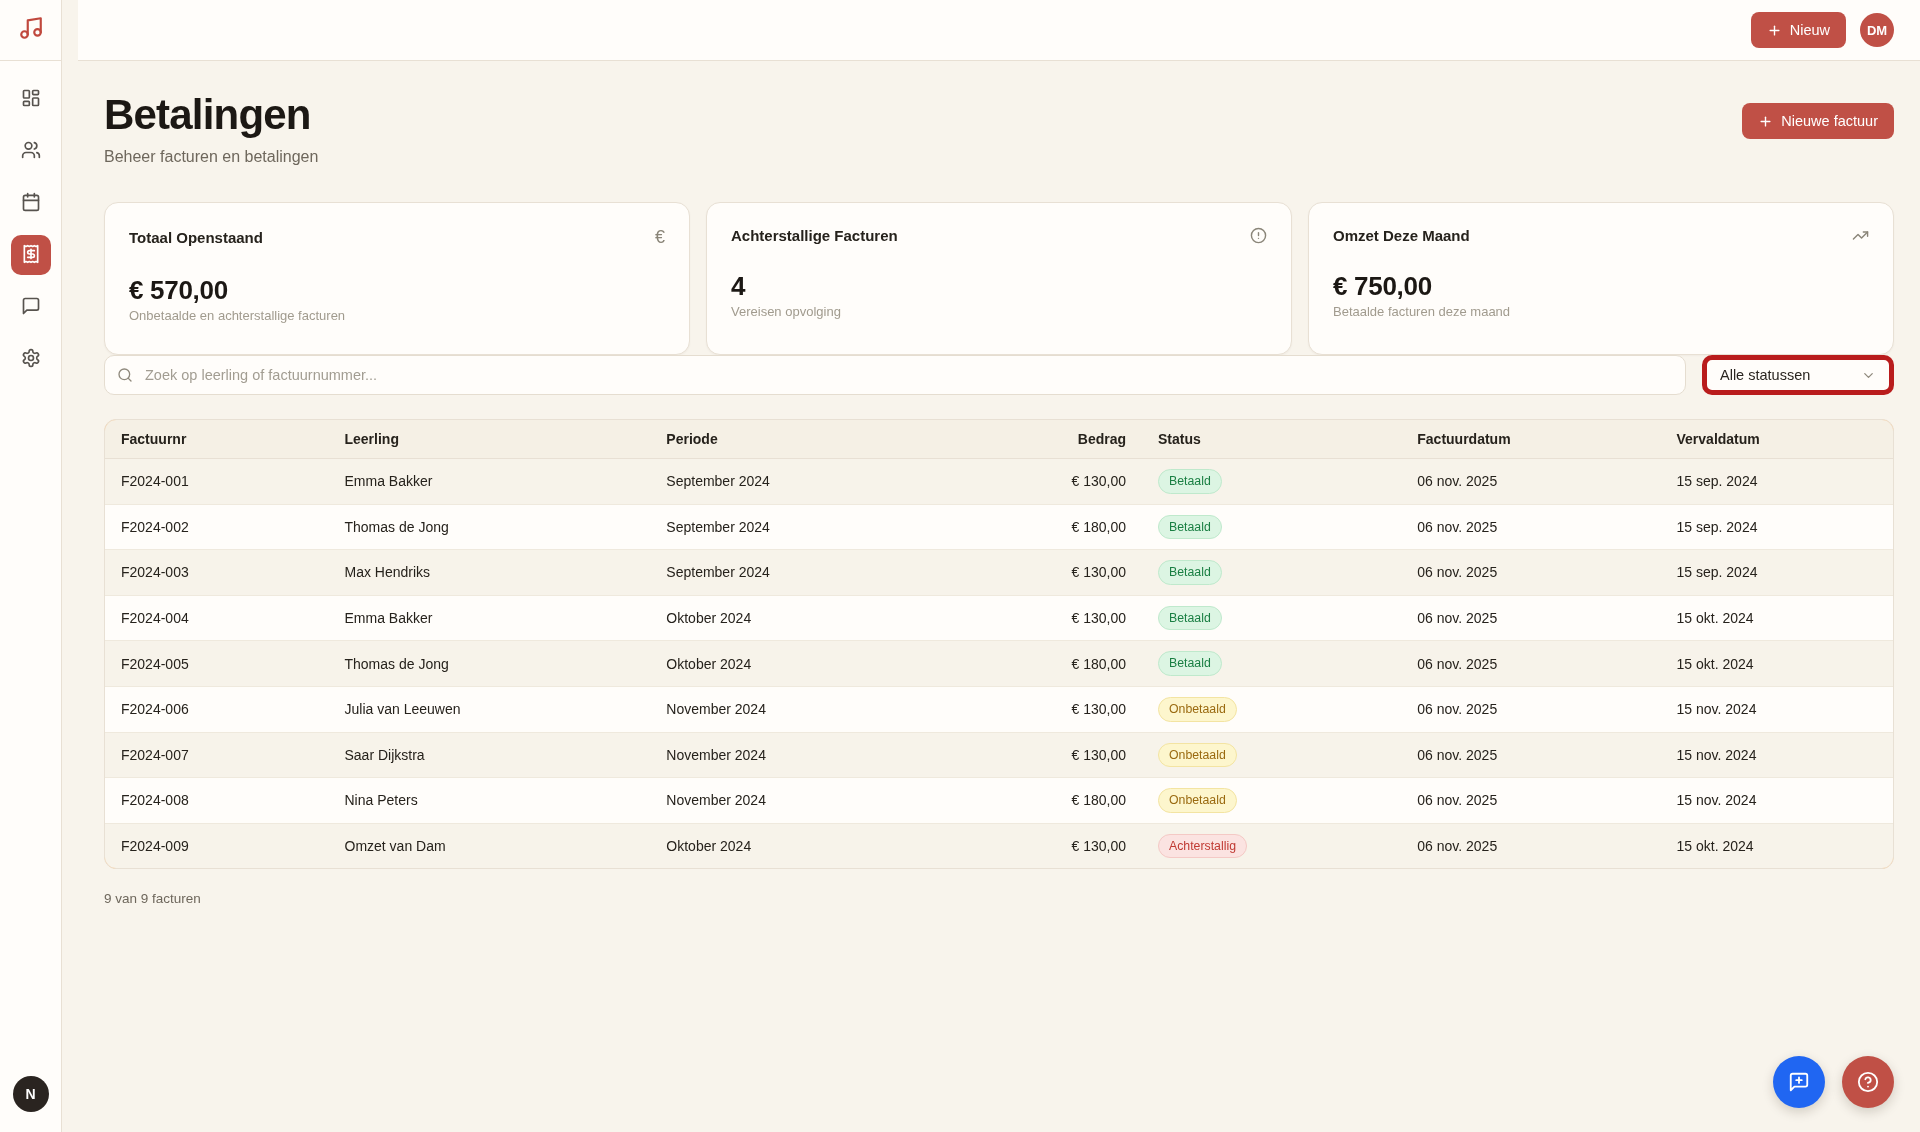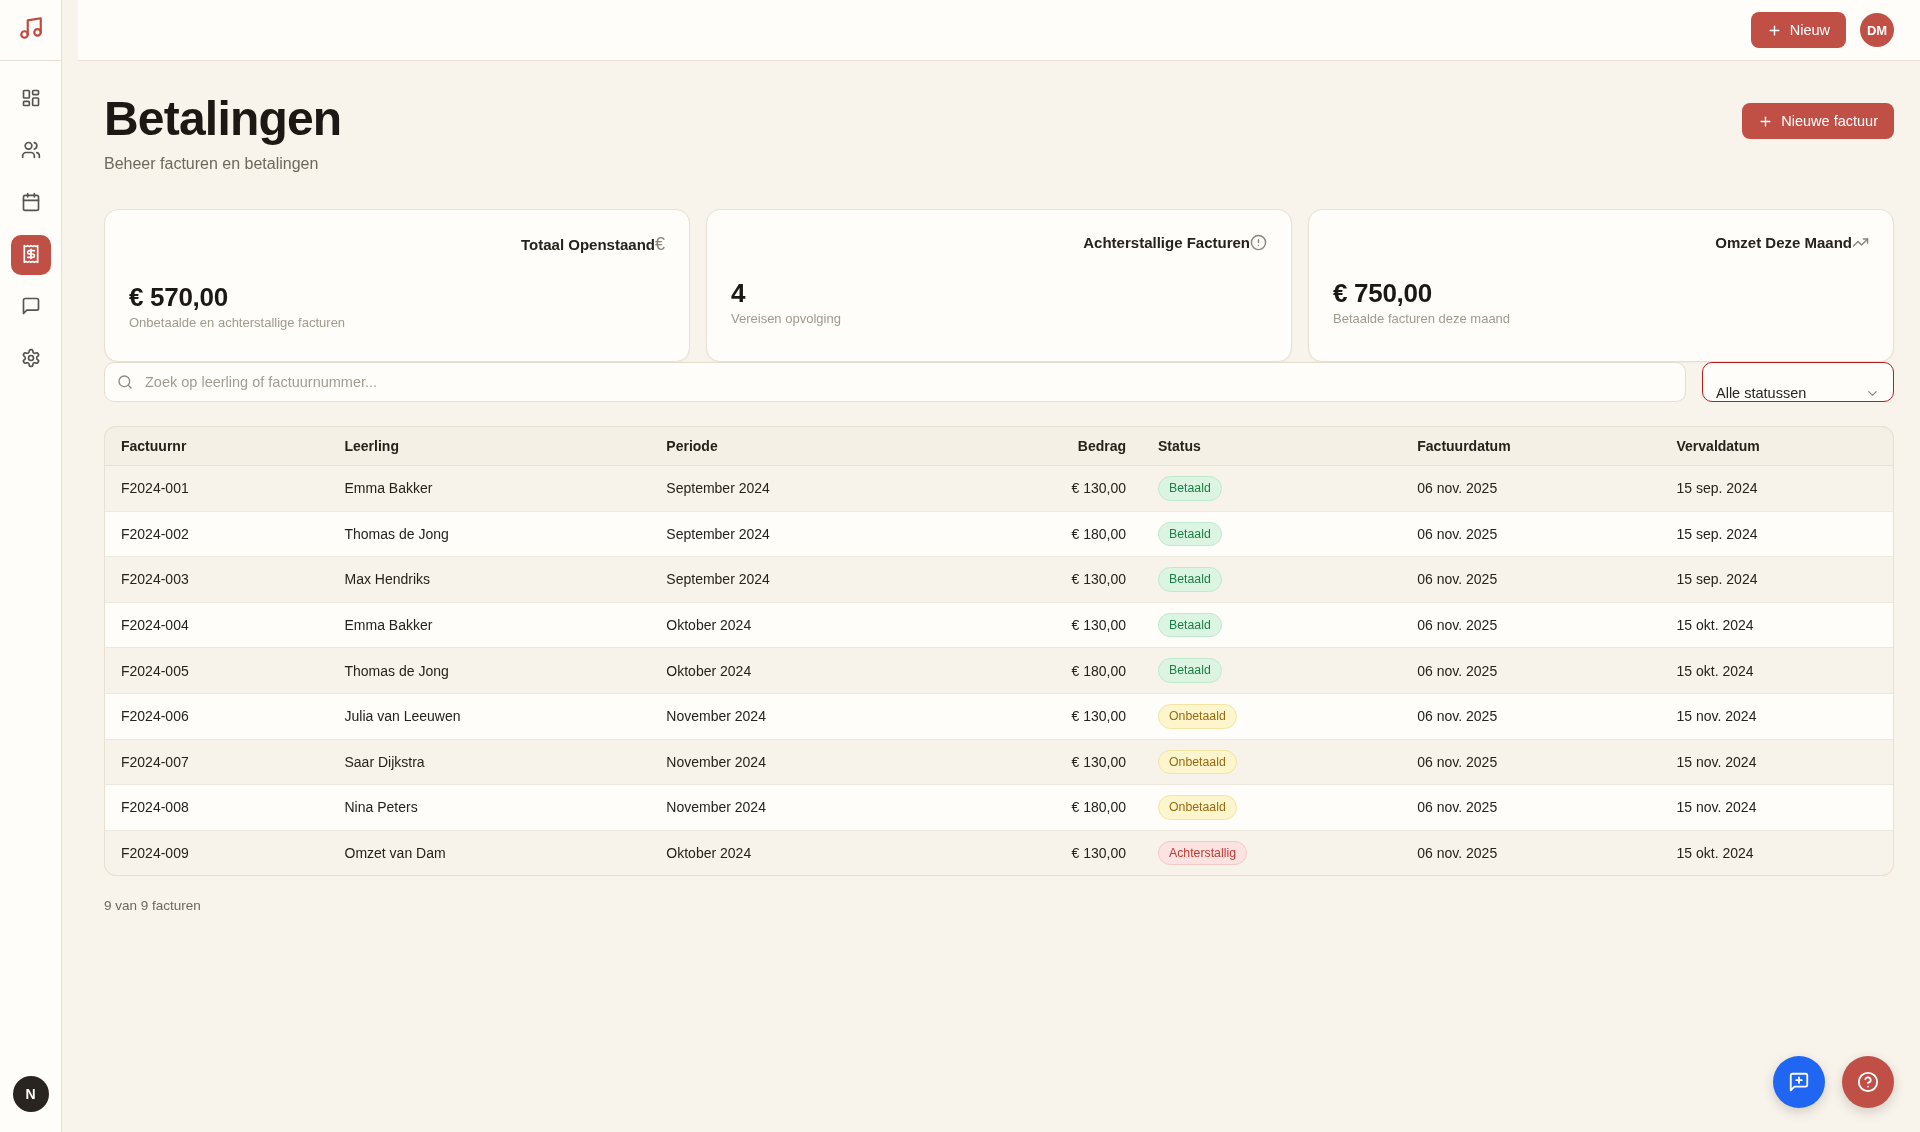--- a/index.html
+++ b/index.html
@@ -42,47 +42,47 @@
     font-family:inherit; cursor:pointer; white-space:nowrap;
   }
   .topbar-avatar {
     width:34px; height:34px; border-radius:50%; background:#c05046; color:#fff;
     display:flex; align-items:center; justify-content:center; font-size:13px; font-weight:700; cursor:pointer;
   }
 
   
   .content { padding:30px 26px; flex:1; overflow:hidden; }
   .page-head { display:flex; justify-content:space-between; align-items:flex-start; }
-  .page-title { font-size:48px; font-weight:700; letter-spacing:-0.8px; color:#1c1814; }
+  .page-title { font-size:42px; font-weight:700; letter-spacing:-0.8px; color:#1c1814; }
   .page-subtitle { margin-top:9px; font-size:16px; color:#6e675c; }
   .page-head .btn-red { margin-top:12px; }
 
   .stats-row { display:flex; gap:16px; margin-top:36px; }
   .stat-card {
     flex:1; height:153px; background:#fffdfa; border:1px solid #e8e0d4; border-radius:14px;
     padding:24px; box-shadow:0 1px 2px rgba(40,30,10,0.04);
   }
-  .stat-head { display:flex; justify-content:flex-end; align-items:center; }
+  .stat-head { display:flex; justify-content:space-between; align-items:center; }
   .stat-title { font-size:15px; font-weight:600; color:#26221c; }
   .stat-icon { color:#8a8578; display:flex; align-items:center; }
   .stat-icon .euro-glyph { font-size:18px; color:#8a8578; }
   .stat-value { margin-top:27px; font-size:26px; font-weight:700; color:#1c1814; letter-spacing:-0.3px; }
   .stat-sub { margin-top:2px; font-size:13px; color:#a19b8e; }
 
   .filter-row { display:flex; gap:16px; }
   .search-wrap { position:relative; flex:1; }
   .search-wrap svg { position:absolute; left:13px; top:12px; color:#8f897c; }
   .search-input {
     width:100%; height:40px; border:1px solid #e5ddd0; border-radius:10px; background:#fffdfa;
     padding:0 14px 0 40px; font-size:14.5px; font-family:inherit; color:#26221c; outline:none;
   }
   .search-input::placeholder { color:#a29d92; }
   .status-select {
-    width:192px; height:40px; border:1px solid #b91c1c; border-radius:10px; background:#fffdfa;
-    display:flex; align-items:flex-end; justify-content:space-between; padding:0 13px;
+    width:192px; height:40px; border:5px solid #b91c1c; border-radius:10px; background:#fffdfa;
+    display:flex; align-items:center; justify-content:space-between; padding:0 13px;
     font-size:14.5px; color:#2a2520; cursor:pointer; flex-shrink:0;
   }
   .status-select svg { color:#8f897c; }
 
   .table-card { margin-top:24px; background:#fdba74; border:1px solid #e8e0d4; border-radius:12px; overflow:hidden; }
   table { width:100%; border-collapse:collapse; font-size:14px; table-layout:fixed; }
   thead th {
     background:#f5f0e5; text-align:left; font-weight:700; color:#26221c;
     padding:11px 16px; border-bottom:1px solid #e8e0d4; font-size:14px;
   }

